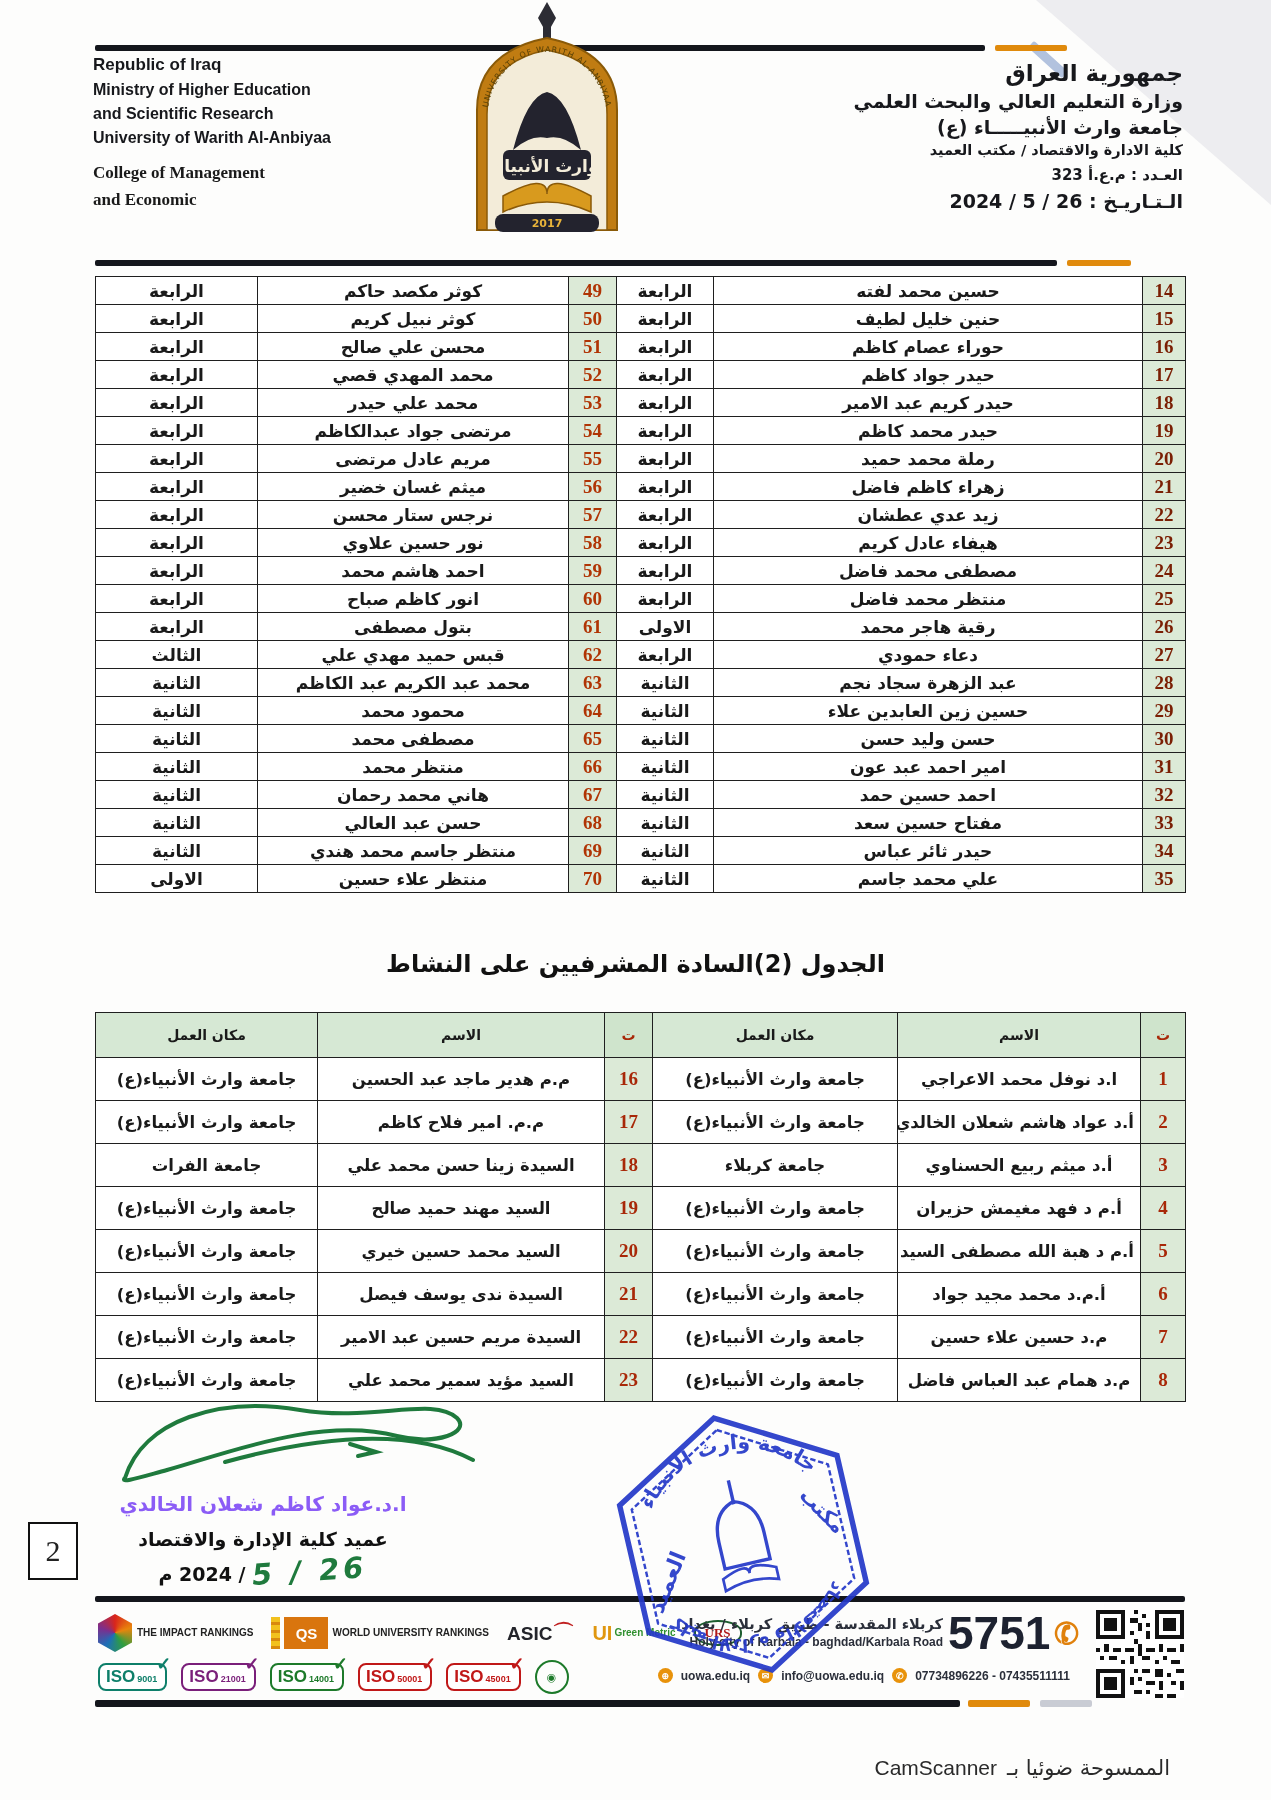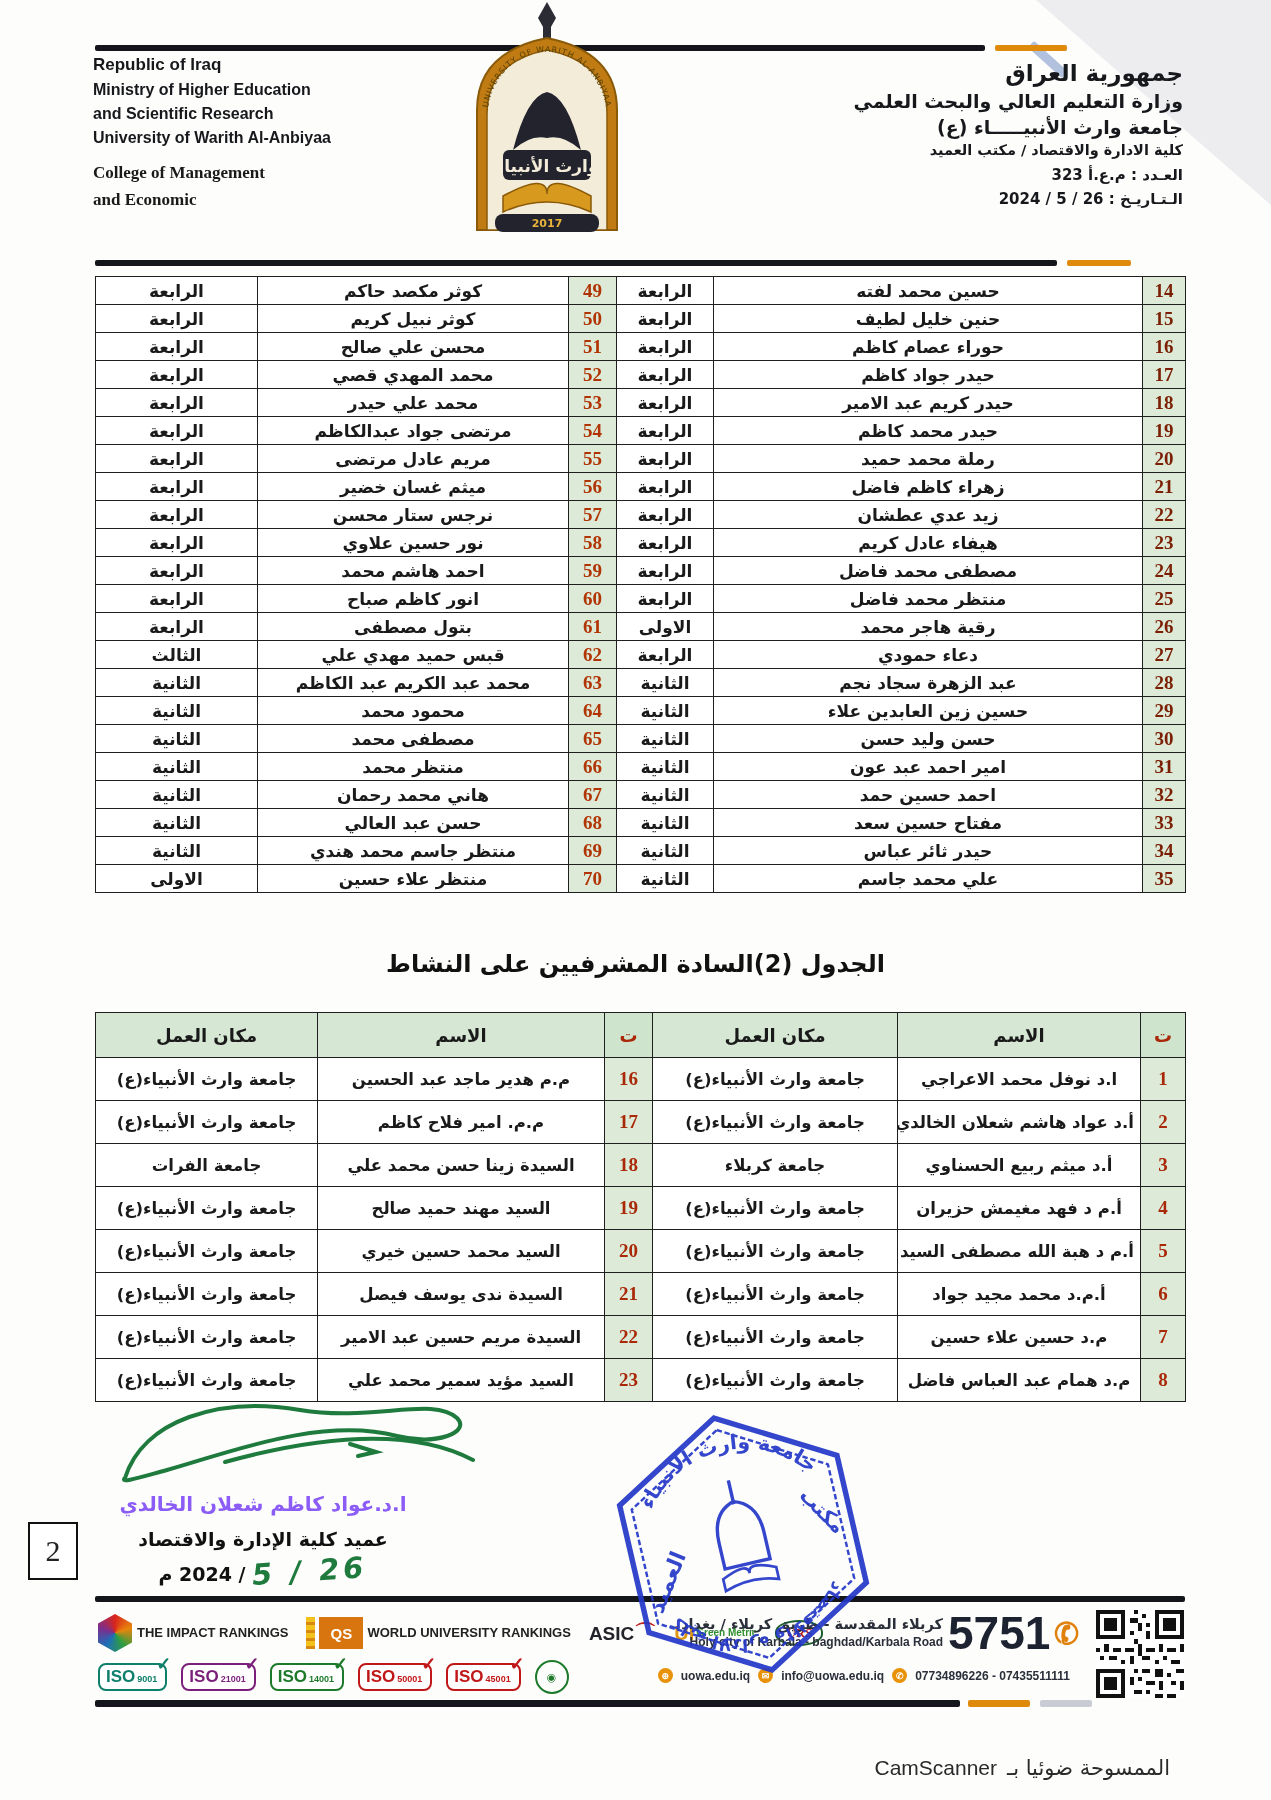--- a/index.html
+++ b/index.html
@@ -18,29 +18,29 @@
   .hdr-en{position:absolute;left:93px;top:52px;width:330px;line-height:1.5;}
   .hdr-en .l{font-family:"Liberation Sans",sans-serif;font-size:16px;font-weight:bold;color:#17181c;}
   .hdr-en .l.first{font-size:17px;}
   .hdr-en .serif{font-family:"Liberation Serif",serif;font-size:17px;margin-top:2px;}
   .hdr-ar{position:absolute;right:88px;top:60px;width:360px;text-align:right;direction:rtl;color:#17181c;}
   .hdr-ar .a1{font-size:23px;font-weight:bold;}
   .hdr-ar .a2{font-size:19px;font-weight:bold;margin-top:4px;}
   .hdr-ar .a3{font-size:19px;font-weight:bold;margin-top:4px;}
   .hdr-ar .a4{font-size:14.5px;font-weight:bold;margin-top:4px;}
   .hdr-ar .a5{font-size:15px;font-weight:bold;margin-top:8px;}
-  .hdr-ar .a6{font-size:15px;font-weight:bold;margin-top:6px;}
+  .hdr-ar .a6{font-size:19px;font-weight:bold;margin-top:6px;}
   .logo{position:absolute;left:455px;top:0px;width:185px;height:240px;}
   
   table{border-collapse:collapse;table-layout:fixed;position:absolute;background:#fff;}
   td,th{border:1.6px solid #1f1f1f;padding:0 6px;overflow:hidden;white-space:nowrap;}
   .t1{left:95px;top:276px;width:1090px;}
   .t1 td{height:27px;font-size:17px;font-weight:bold;}
   .t2{left:95px;top:1012px;width:1090px;}
-  .t2 th{height:44px;font-size:18px;font-weight:bold;background:#d6e8d4;}
+  .t2 th{height:44px;font-size:14px;font-weight:bold;background:#d6e8d4;}
   .t2 td{height:42px;font-size:16.5px;font-weight:bold;text-align:center;}
   td.namec{text-align:center;}
   td.stagec{text-align:center;}
   td.numc{background:#dcead7;text-align:center;font-family:"Liberation Serif",serif;font-size:19px;}
   td.numA{color:#7a1f04;}
   td.numB{color:#b03404;}
   .t2 td.numc{color:#a82808;}
   .t2 th.numh{color:#a82808;background:#cfe4cc;}
   .between-title{position:absolute;left:0;top:950px;width:1271px;text-align:center;direction:rtl;
         font-size:24px;font-weight:bold;color:#111;}
@@ -56,21 +56,21 @@
         background:#fff;display:flex;align-items:center;justify-content:center;
         font-size:30px;font-family:"Liberation Serif",serif;color:#222;}
   
   .stamp{position:absolute;left:592px;top:1408px;width:302px;height:272px;transform:rotate(-13deg);
         opacity:.92;z-index:8;}
   
   .badges{position:absolute;left:98px;top:1614px;display:flex;align-items:center;gap:18px;}
   .impact{display:flex;align-items:center;gap:5px;}
   .impact .hex{width:34px;height:38px;clip-path:polygon(50% 0,100% 25%,100% 75%,50% 100%,0 75%,0 25%);
         background:conic-gradient(#d9251c,#e8850c,#2f9e3f,#1d6fb8,#7b2f8e,#d9251c);}
-  .mini-label{font-family:"Liberation Sans",sans-serif;font-size:13px;font-weight:bold;color:#222;line-height:1.2;}
+  .mini-label{font-family:"Liberation Sans",sans-serif;font-size:10px;font-weight:bold;color:#222;line-height:1.2;}
   .qs{display:flex;align-items:center;gap:4px;}
   .qs .strip{width:9px;height:32px;background:repeating-linear-gradient(#f2c11d 0 5px,#d98a0e 5px 8px);}
   .qs .box{width:44px;height:32px;background:#d9750e;color:#fff;display:flex;align-items:center;
         justify-content:center;font-family:"Liberation Sans",sans-serif;font-weight:bold;font-size:15px;}
   .asic{font-family:"Liberation Sans",sans-serif;font-weight:bold;font-size:19px;color:#23242a;position:relative;}
   .asic .arc{color:#c02020;font-size:22px;font-weight:bold;}
   .uigm{display:flex;align-items:center;gap:2px;}
   .uigm .ui{font-family:"Liberation Sans",sans-serif;font-weight:bold;font-size:20px;color:#e0970f;}
   .uigm .gm{font-family:"Liberation Sans",sans-serif;font-weight:bold;font-size:10px;color:#2f8f2f;line-height:1.05;}
   .urs{border:2.5px solid #1d5e2f;border-radius:50%/45%;padding:3px 9px;

